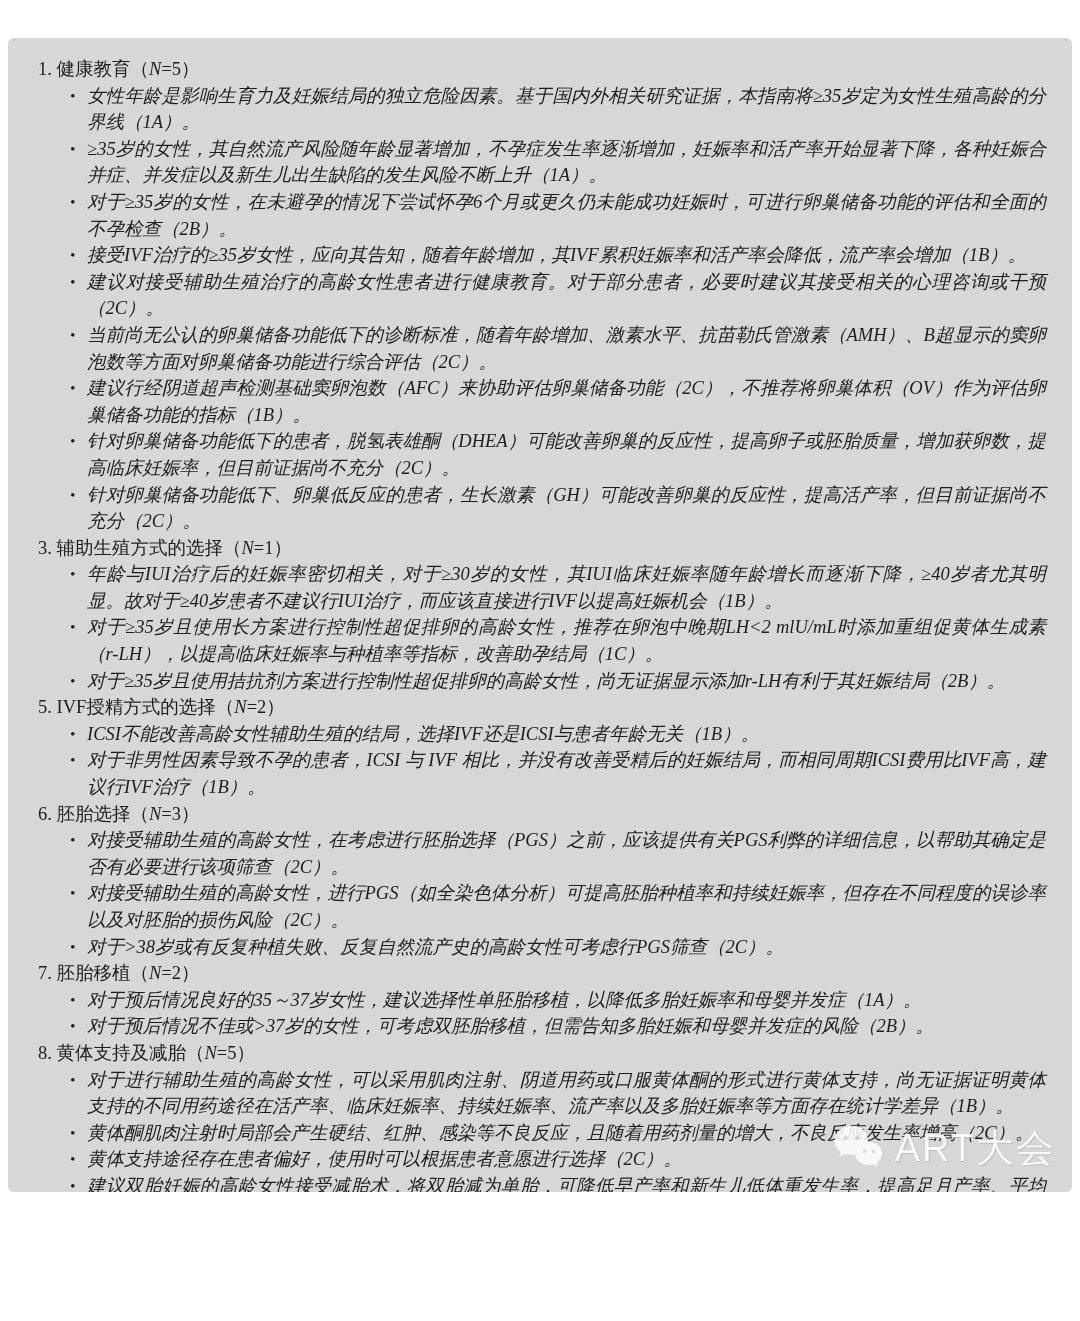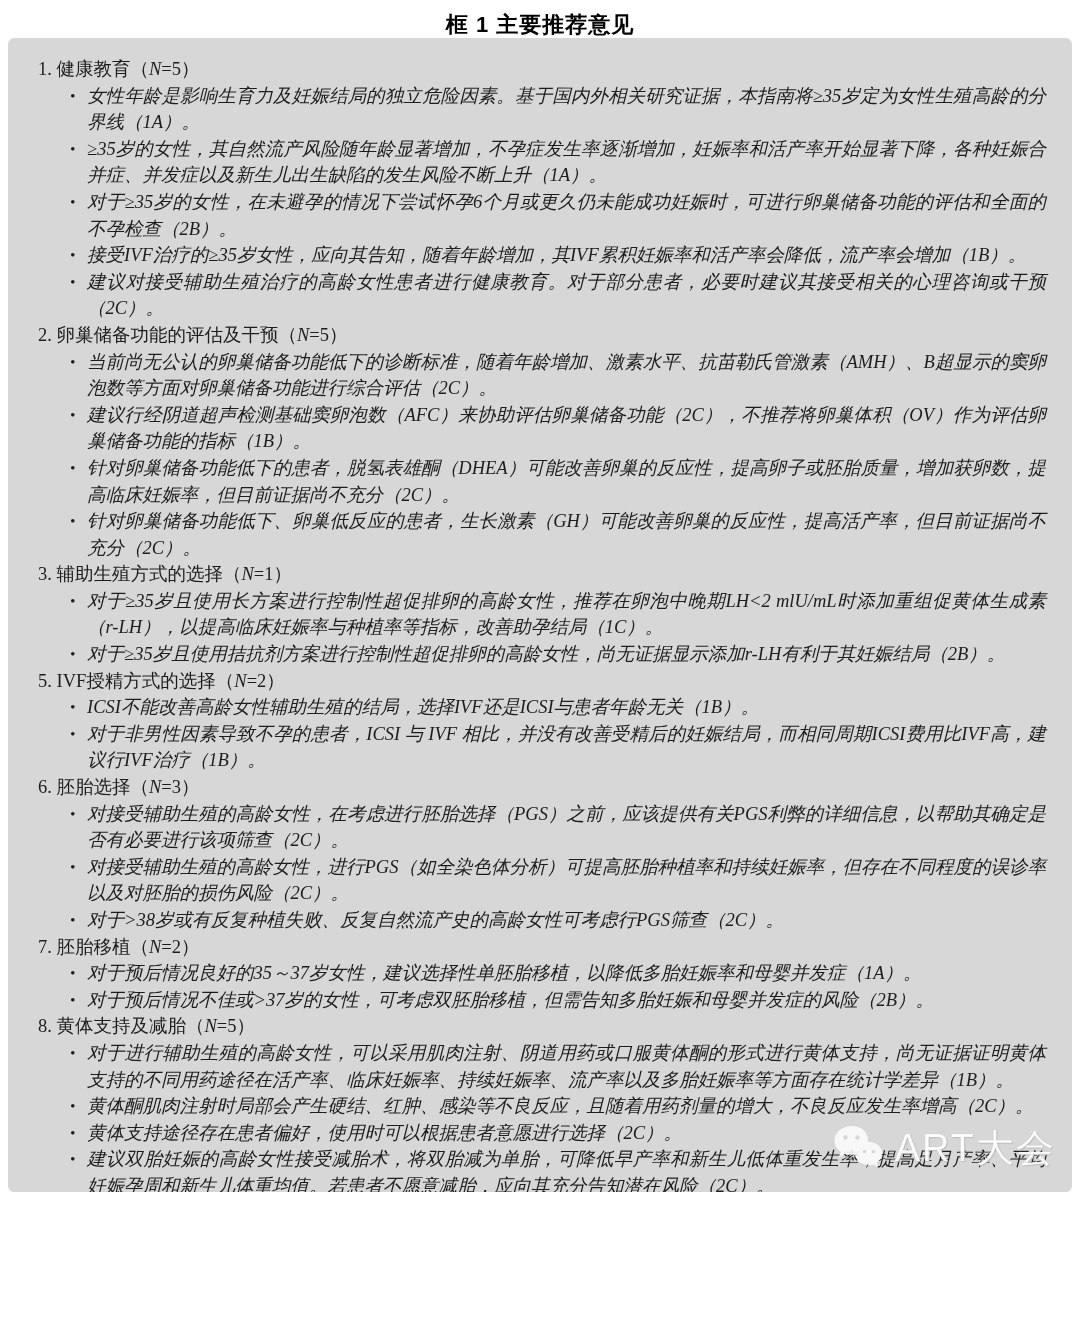--- a/index.html
+++ b/index.html
@@ -69,36 +69,35 @@
     letter-spacing: 2px;
     text-shadow: 0 0 1px #a8a8a8, 1px 1px 1px #bdbdbd;
     opacity: 0.95;
   }
 </style>
 </head>
 <body>
 
 <div class="page">
 
-  <div class="doc-title">框 1 主要推荐意见</div>
 
   <div class="gray-box">
     <div class="content" id="content">
         <div class="sec-heading">1. 健康教育（<i>N</i>=5）</div>
         <div class="bullet">女性年龄是影响生育力及妊娠结局的独立危险因素。基于国内外相关研究证据，本指南将≥35岁定为女性生殖高龄的分界线（1A）。</div>
         <div class="bullet">≥35岁的女性，其自然流产风险随年龄显著增加，不孕症发生率逐渐增加，妊娠率和活产率开始显著下降，各种妊娠合并症、并发症以及新生儿出生缺陷的发生风险不断上升（1A）。</div>
         <div class="bullet">对于≥35岁的女性，在未避孕的情况下尝试怀孕6个月或更久仍未能成功妊娠时，可进行卵巢储备功能的评估和全面的不孕检查（2B）。</div>
         <div class="bullet">接受IVF治疗的≥35岁女性，应向其告知，随着年龄增加，其IVF累积妊娠率和活产率会降低，流产率会增加（1B）。</div>
         <div class="bullet">建议对接受辅助生殖治疗的高龄女性患者进行健康教育。对于部分患者，必要时建议其接受相关的心理咨询或干预（2C）。</div>
-        <div class="sec-heading">2. 卵巢储备功能的评估及干预（<i>N</i>=5）</div>
         <div class="bullet">当前尚无公认的卵巢储备功能低下的诊断标准，随着年龄增加、激素水平、抗苗勒氏管激素（AMH）、B超显示的窦卵泡数等方面对卵巢储备功能进行综合评估（2C）。</div>
         <div class="bullet">建议行经阴道超声检测基础窦卵泡数（AFC）来协助评估卵巢储备功能（2C），不推荐将卵巢体积（OV）作为评估卵巢储备功能的指标（1B）。</div>
         <div class="bullet">针对卵巢储备功能低下的患者，脱氢表雄酮（DHEA）可能改善卵巢的反应性，提高卵子或胚胎质量，增加获卵数，提高临床妊娠率，但目前证据尚不充分（2C）。</div>
         <div class="bullet">针对卵巢储备功能低下、卵巢低反应的患者，生长激素（GH）可能改善卵巢的反应性，提高活产率，但目前证据尚不充分（2C）。</div>
         <div class="sec-heading">3. 辅助生殖方式的选择（<i>N</i>=1）</div>
+        <div class="bullet">年龄与IUI治疗后的妊娠率密切相关，对于≥30岁的女性，其IUI临床妊娠率随年龄增长而逐渐下降，≥40岁者尤其明显。故对于≥40岁患者不建议行IUI治疗，而应该直接进行IVF以提高妊娠机会（1B）。</div>
         <div class="bullet">对于≥35岁且使用长方案进行控制性超促排卵的高龄女性，推荐在卵泡中晚期LH&lt;2 mlU/mL时添加重组促黄体生成素（r-LH），以提高临床妊娠率与种植率等指标，改善助孕结局（1C）。</div>
         <div class="bullet">对于≥35岁且使用拮抗剂方案进行控制性超促排卵的高龄女性，尚无证据显示添加r-LH有利于其妊娠结局（2B）。</div>
         <div class="sec-heading">5. IVF授精方式的选择（<i>N</i>=2）</div>
         <div class="bullet">ICSI不能改善高龄女性辅助生殖的结局，选择IVF还是ICSI与患者年龄无关（1B）。</div>
         <div class="bullet">对于非男性因素导致不孕的患者，ICSI 与 IVF 相比，并没有改善受精后的妊娠结局，而相同周期ICSI费用比IVF高，建议行IVF治疗（1B）。</div>
         <div class="sec-heading">6. 胚胎选择（<i>N</i>=3）</div>
         <div class="bullet">对接受辅助生殖的高龄女性，在考虑进行胚胎选择（PGS）之前，应该提供有关PGS利弊的详细信息，以帮助其确定是否有必要进行该项筛查（2C）。</div>
         <div class="bullet">对接受辅助生殖的高龄女性，进行PGS（如全染色体分析）可提高胚胎种植率和持续妊娠率，但存在不同程度的误诊率以及对胚胎的损伤风险（2C）。</div>
         <div class="bullet">对于&gt;38岁或有反复种植失败、反复自然流产史的高龄女性可考虑行PGS筛查（2C）。</div>
         <div class="sec-heading">7. 胚胎移植（<i>N</i>=2）</div>

